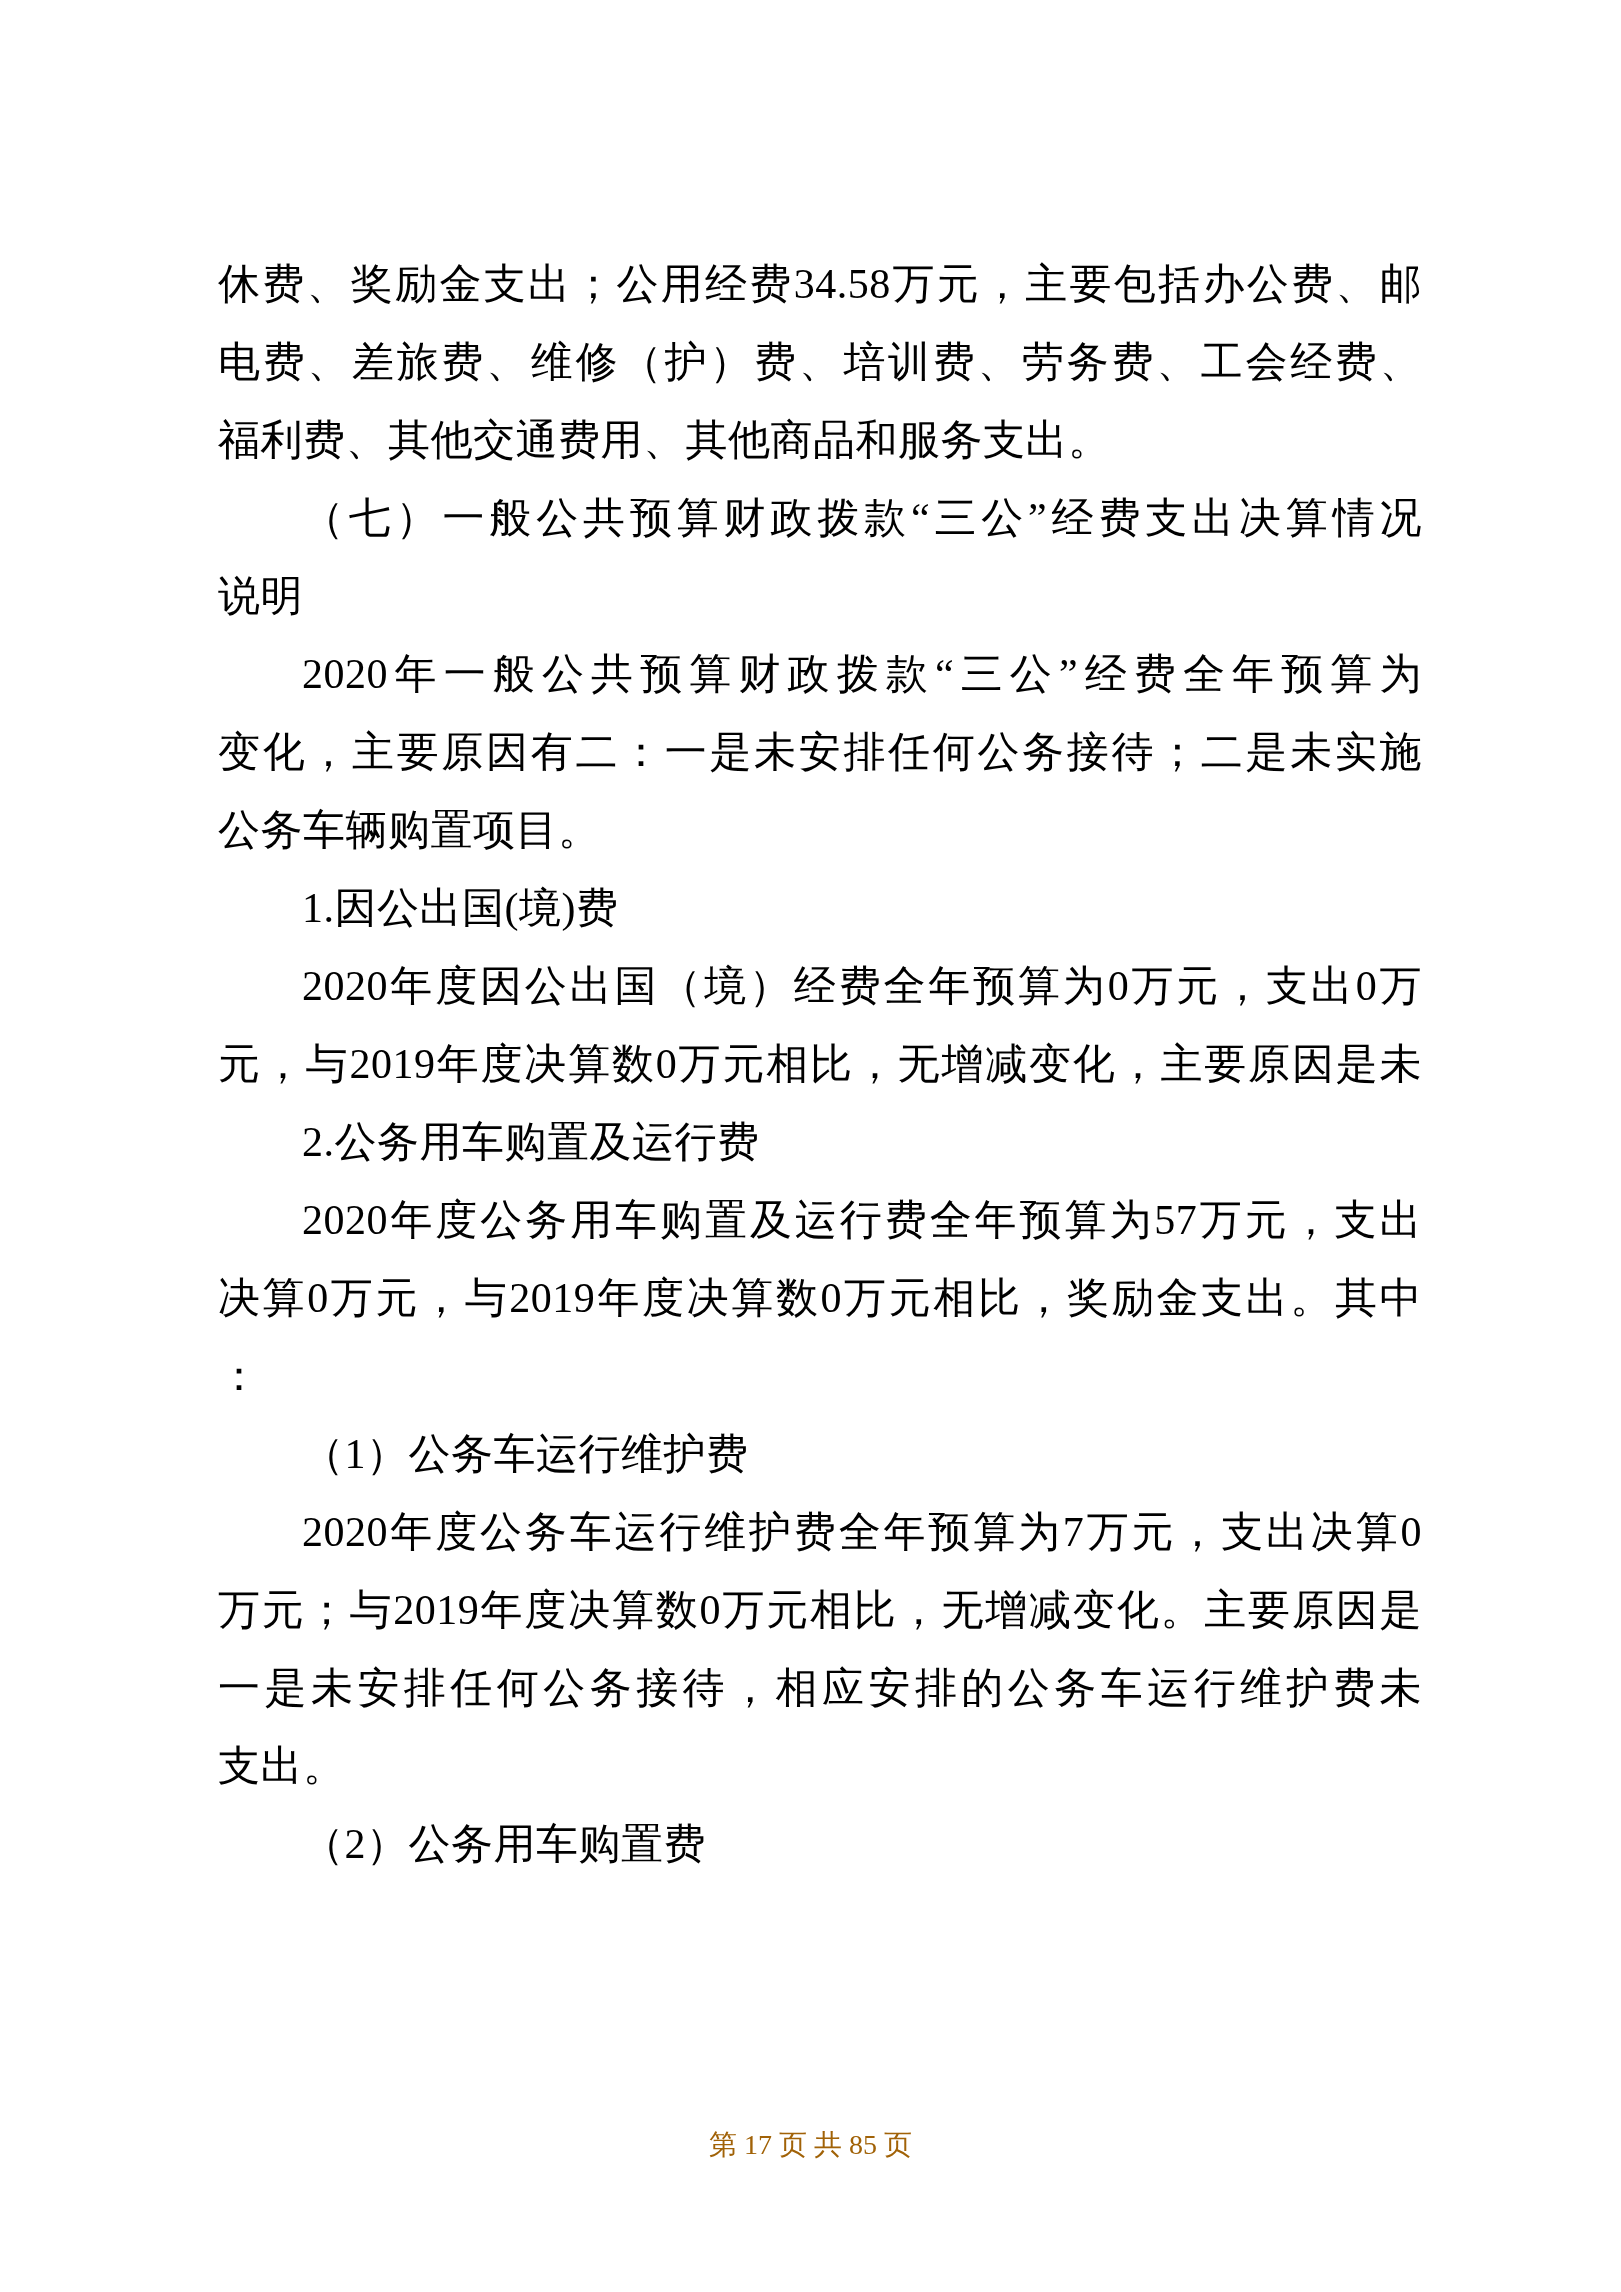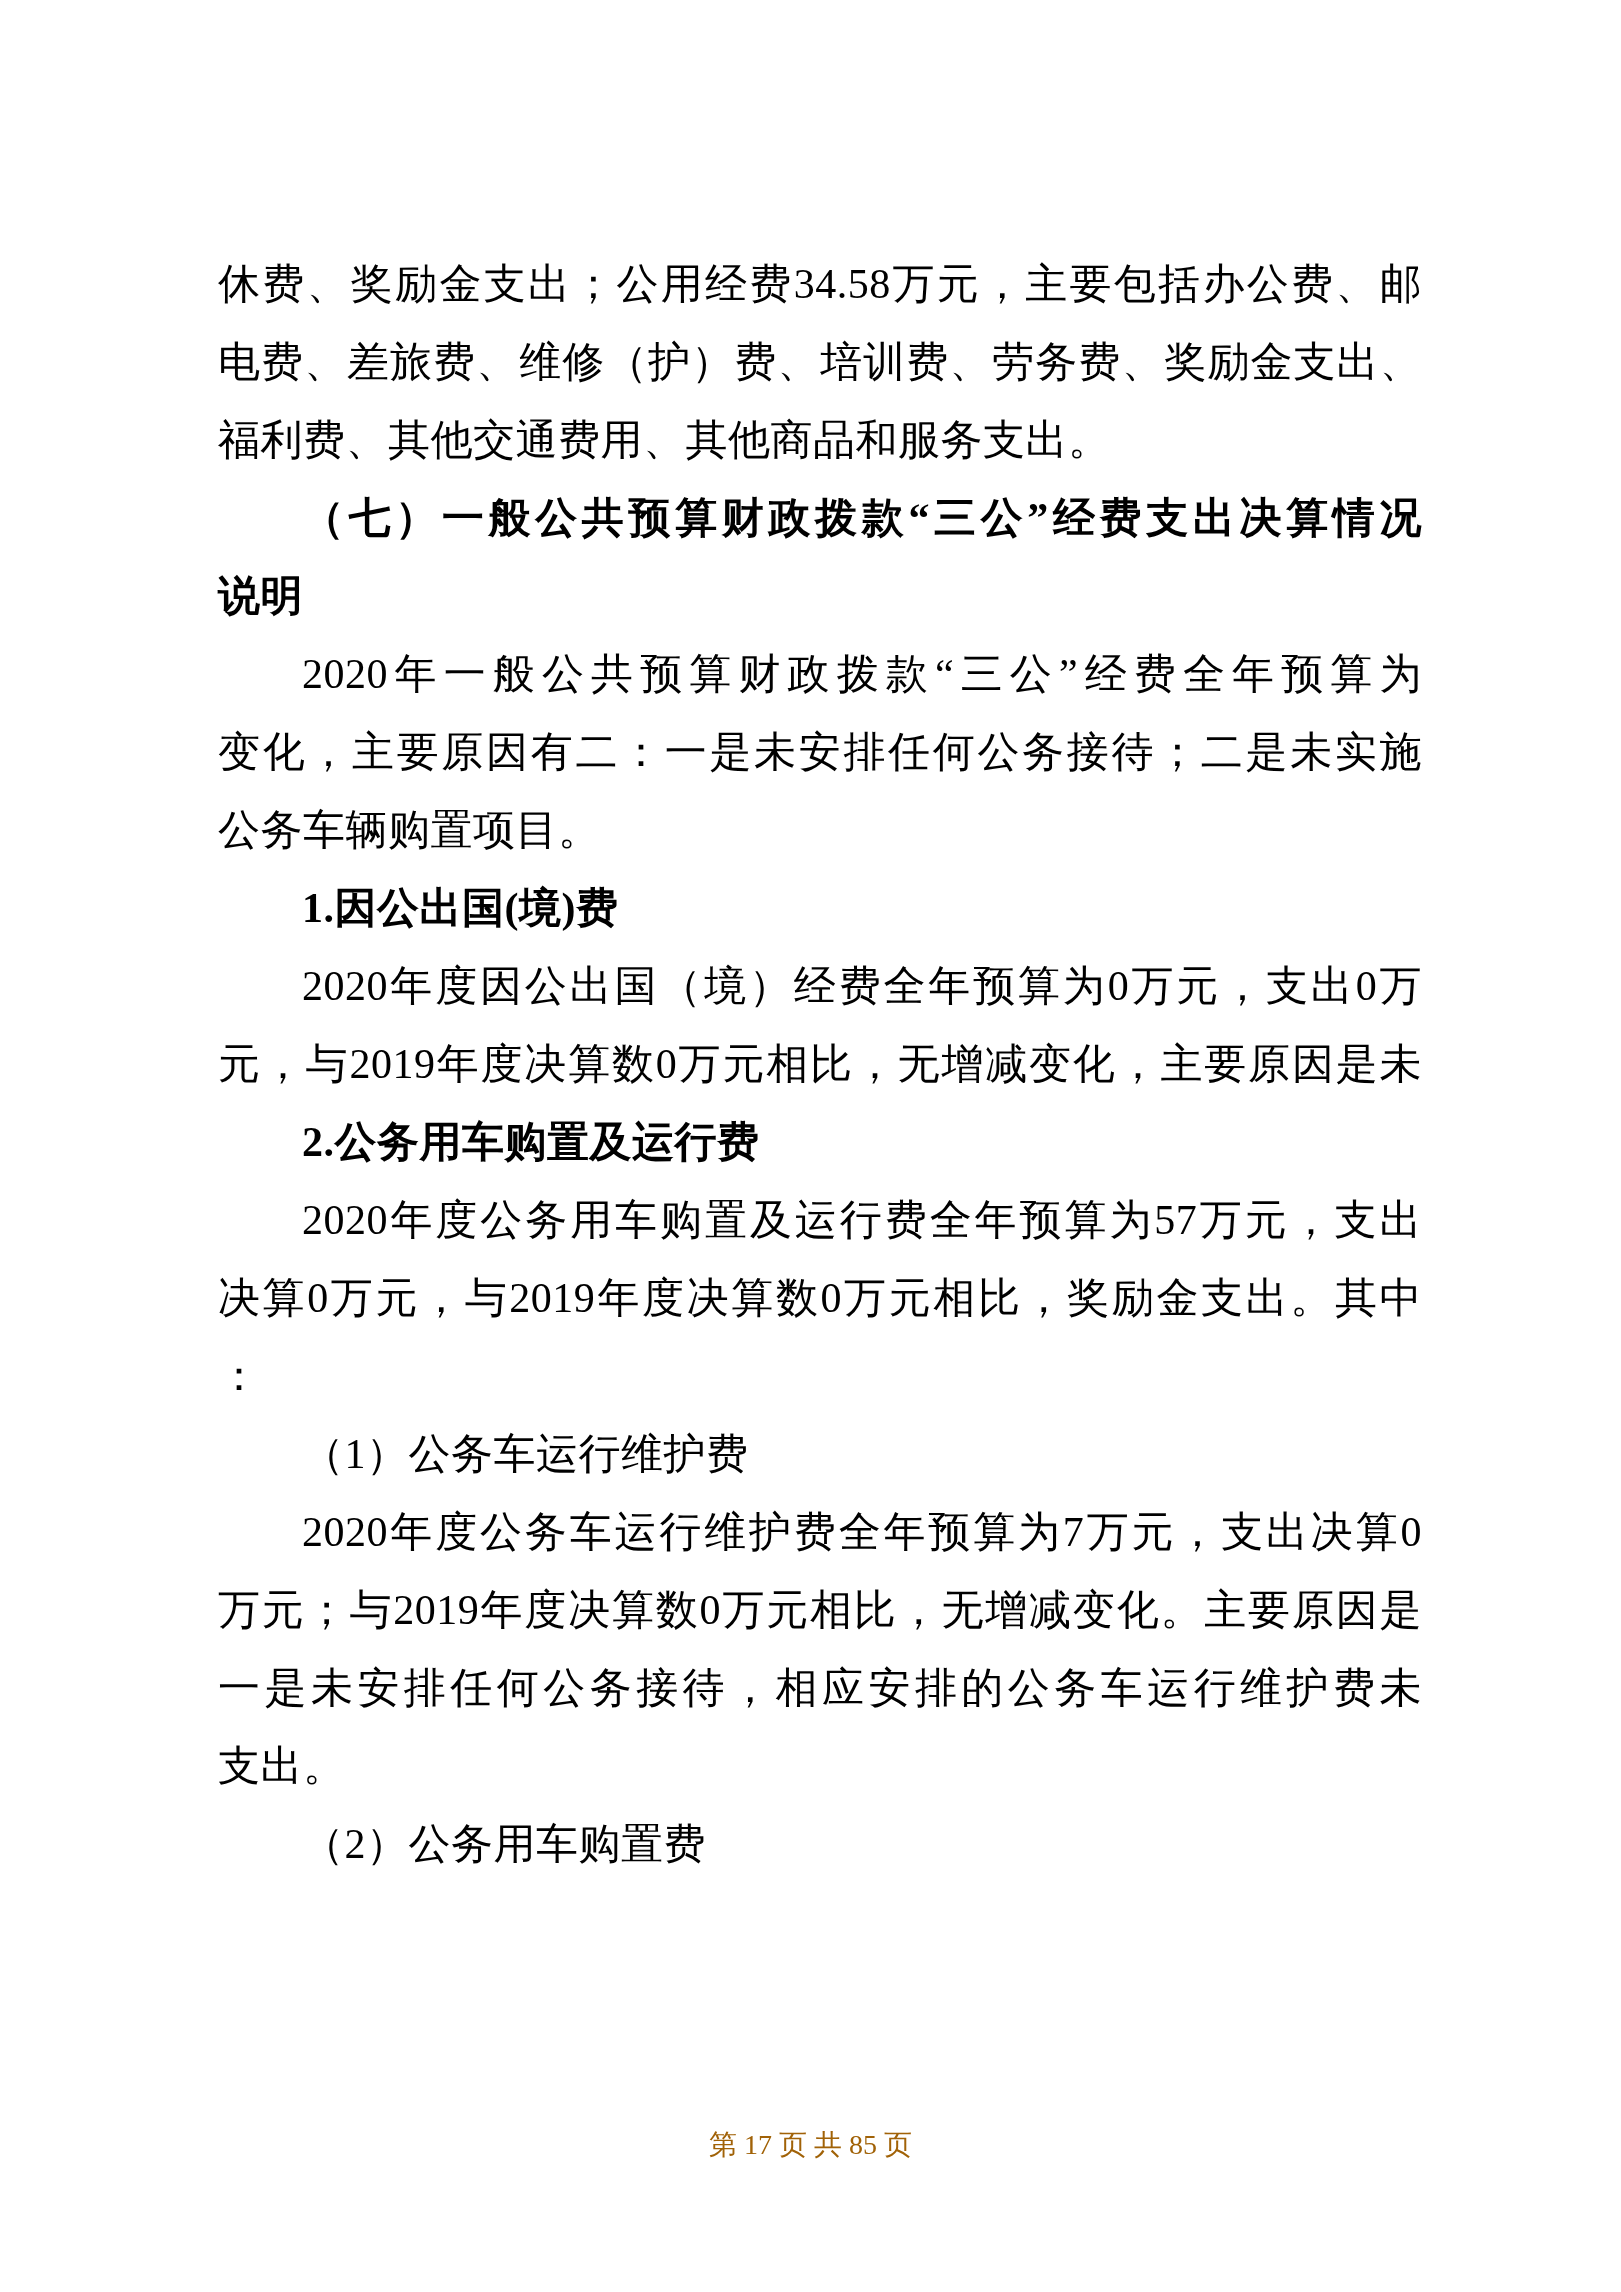--- a/index.html
+++ b/index.html
@@ -36,41 +36,41 @@
     text-align-last: left;
     overflow: visible;
   }
   .line.fill {
     text-align-last: justify;
   }
   .line.indent {
     text-indent: 84px;
   }
   .line.bold {
-    font-weight: bold;
+    font-weight: normal;
   }
   .footer {
     position: absolute;
     left: 0;
     right: 0;
     top: 2117px;
     height: 55px;
     line-height: 55px;
     text-align: center;
     font-size: 28px;
     color: #a16207;
   }
 </style>
 </head>
 <body>
 
 <div class="page">
   <div class="doc-body">
       <div class="line fill">休费、奖励金支出；公用经费34.58万元，主要包括办公费、邮</div>
-      <div class="line fill">电费、差旅费、维修（护）费、培训费、劳务费、奖励金支出、</div>
+      <div class="line fill">电费、差旅费、维修（护）费、培训费、劳务费、工会经费、</div>
       <div class="line">福利费、其他交通费用、其他商品和服务支出。</div>
       <div class="line indent bold fill">（七）一般公共预算财政拨款“三公”经费支出决算情况</div>
       <div class="line bold">说明</div>
       <div class="line indent fill">2020年一般公共预算财政拨款“三公”经费全年预算为</div>
       <div class="line fill">变化，主要原因有二：一是未安排任何公务接待；二是未实施</div>
       <div class="line">公务车辆购置项目。</div>
       <div class="line indent bold">1.因公出国(境)费</div>
       <div class="line indent fill">2020年度因公出国（境）经费全年预算为0万元，支出0万</div>
       <div class="line fill">元，与2019年度决算数0万元相比，无增减变化，主要原因是未</div>
       <div class="line indent bold">2.公务用车购置及运行费</div>

